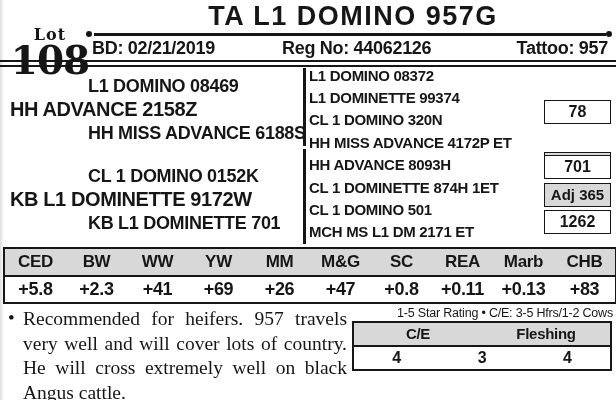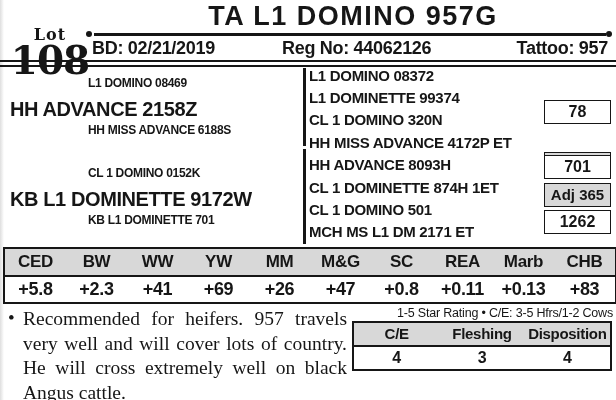--- a/index.html
+++ b/index.html
@@ -29,21 +29,21 @@
   .idrow { position:absolute; left:92px; right:8px; top:38px; height:21px;
     font-weight:700; font-size:18px; letter-spacing:-0.3px; }
   .idrow .bd { position:absolute; left:0; }
   .idrow .reg { position:absolute; left:190px; }
   .idrow .tattoo { position:absolute; right:0; }
 
   .double-rule { position:absolute; left:0; top:60px; width:616px; height:7px;
     border-top:2px solid var(--ink); border-bottom:2px solid var(--ink); }
 
   
-  .ped-small { position:absolute; font-weight:700; font-size:12px; letter-spacing:-0.3px; white-space:nowrap;text-align:right; }
+  .ped-small { position:absolute; font-weight:700; font-size:18px; letter-spacing:-0.3px; white-space:nowrap;text-align:right; }
   .ped-big { position:absolute; font-weight:700; font-size:20px; letter-spacing:-0.4px; white-space:nowrap; }
   .vbar { position:absolute; width:2.5px; background:var(--ink); left:303px; }
   .vbar.seg1 { top:68px; height:78px; }
   .vbar.seg2 { top:149px; height:95px; }
   .ext-list { position:absolute; left:309px; top:64px; width:228px; }
   .ext-list .ext-item { height:22.4px; display:flex; align-items:center;
     font-weight:700; font-size:15px; letter-spacing:-0.3px; white-space:nowrap; }
 
   
   .wbox { position:absolute; left:544px; width:67px; height:24px; border:1.5px solid var(--ink);
@@ -162,21 +162,20 @@
     <div class="note-line">very well and will cover lots of country.</div>
     <div class="note-line">He will cross extremely well on black</div>
     <div class="note-line last">Angus cattle.</div>
   </div>
 
   <div class="rating-caption">1-5 Star Rating • C/E: 3-5 Hfrs/1-2 Cows</div>
   <div class="rating-table">
     <div class="rating-row hdr">
       <div class="cell">C/E</div>
       <div class="cell">Fleshing</div>
-      <div class="cell">Disposition</div>
     </div>
     <div class="rating-row val">
       <div class="cell">4</div>
       <div class="cell">3</div>
       <div class="cell">4</div>
     </div>
   </div>
 </div>
 
 </body></html>

